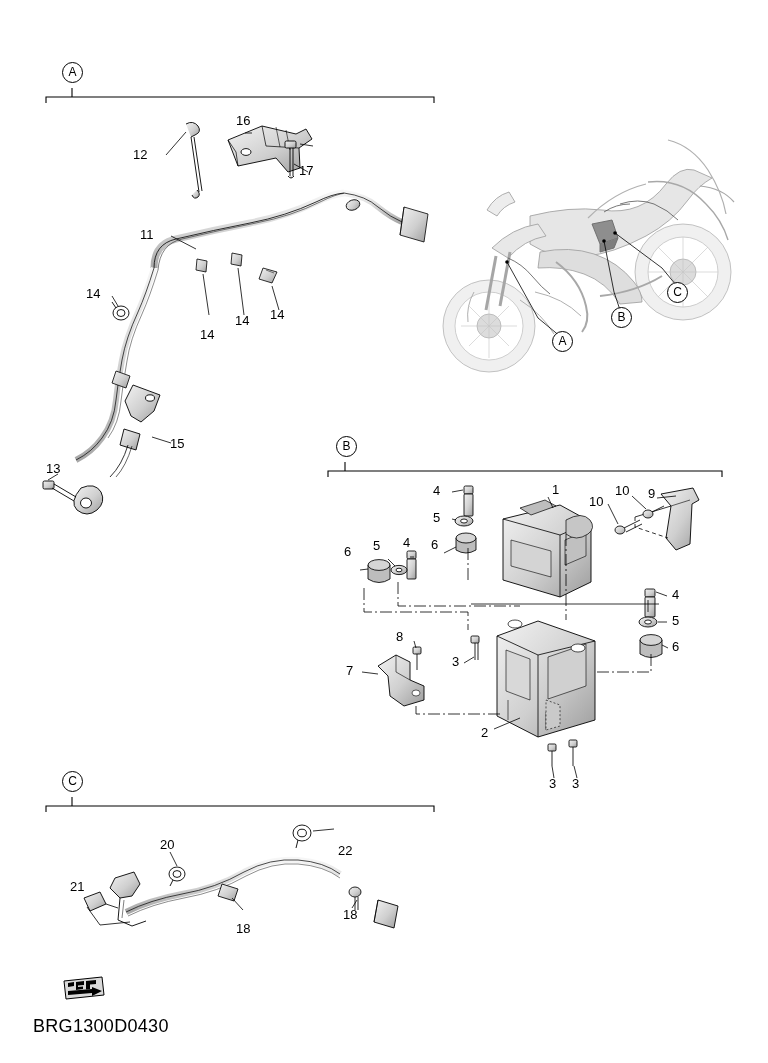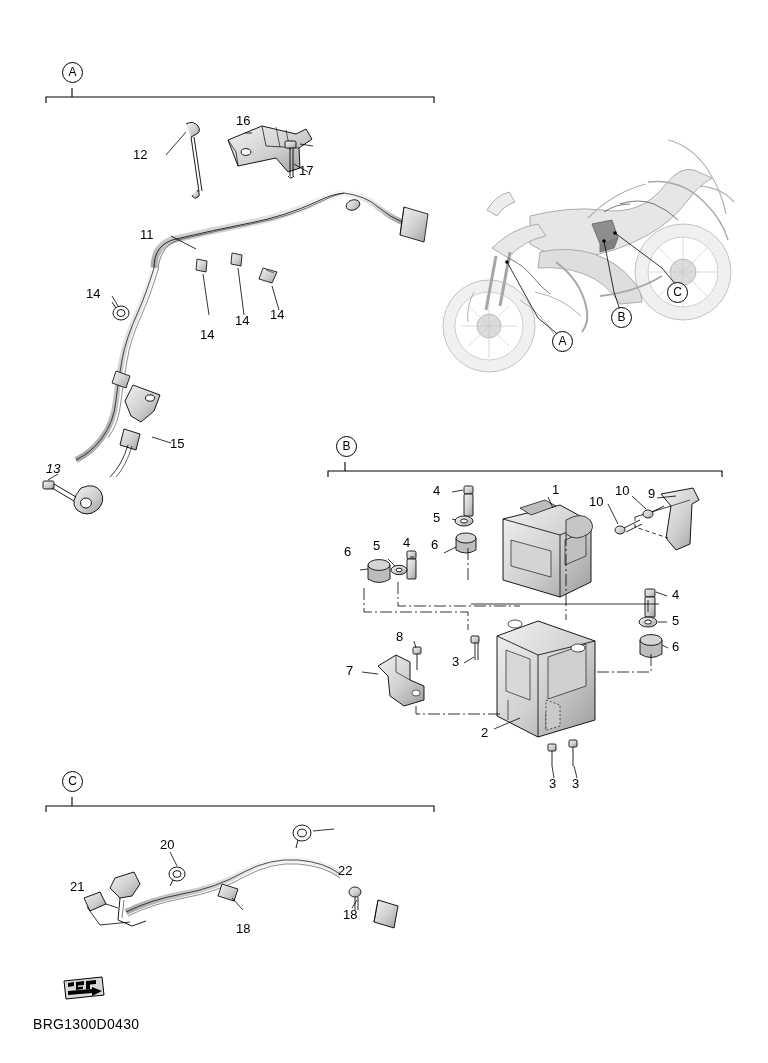--- a/index.html
+++ b/index.html
@@ -51,21 +51,21 @@
     position: absolute;
     left: 62px;
     top: 975px;
     width: 44px;
     height: 26px;
   }
   .partno {
     position: absolute;
     left: 33px;
     top: 1016px;
-    font-size: 14px;
+    font-size: 18px;
     letter-spacing: 0.3px;
     font-family: "Liberation Sans", sans-serif;
   }
 </style>
 </head>
 <body>
 
 <div id="sheet">
 
   <svg class="layer" viewBox="0 0 768 1063">
@@ -434,21 +434,21 @@
 
   <div class="callout" style="left:133px; top:148px;">12</div>
   <div class="callout" style="left:236px; top:114px;">16</div>
   <div class="callout" style="left:299px; top:164px;">17</div>
   <div class="callout" style="left:140px; top:228px;">11</div>
   <div class="callout" style="left:86px; top:287px;">14</div>
   <div class="callout" style="left:200px; top:328px;">14</div>
   <div class="callout" style="left:235px; top:314px;">14</div>
   <div class="callout" style="left:270px; top:308px;">14</div>
   <div class="callout" style="left:170px; top:437px;">15</div>
-  <div class="callout" style="left:46px; top:462px;font-style:italic;">13</div>
+  <div class="callout" style="left:46px; top:462px;">13</div>
 
   <div class="callout" style="left:433px; top:484px;">4</div>
   <div class="callout" style="left:433px; top:511px;">5</div>
   <div class="callout" style="left:552px; top:483px;">1</div>
   <div class="callout" style="left:589px; top:495px;">10</div>
   <div class="callout" style="left:615px; top:484px;">10</div>
   <div class="callout" style="left:648px; top:487px;">9</div>
   <div class="callout" style="left:344px; top:545px;">6</div>
   <div class="callout" style="left:373px; top:539px;">5</div>
   <div class="callout" style="left:403px; top:536px;">4</div>
@@ -456,21 +456,21 @@
   <div class="callout" style="left:672px; top:588px;">4</div>
   <div class="callout" style="left:672px; top:614px;">5</div>
   <div class="callout" style="left:672px; top:640px;">6</div>
   <div class="callout" style="left:396px; top:630px;">8</div>
   <div class="callout" style="left:452px; top:655px;">3</div>
   <div class="callout" style="left:346px; top:664px;">7</div>
   <div class="callout" style="left:481px; top:726px;">2</div>
   <div class="callout" style="left:549px; top:777px;">3</div>
   <div class="callout" style="left:572px; top:777px;">3</div>
 
-  <div class="callout" style="left:338px; top:864px;">22</div>
+  <div class="callout" style="left:338px; top:844px;">22</div>
   <div class="callout" style="left:160px; top:838px;">20</div>
   <div class="callout" style="left:70px; top:880px;">21</div>
   <div class="callout" style="left:236px; top:922px;">18</div>
   <div class="callout" style="left:343px; top:908px;">18</div>
 
   <svg class="fwd-box" viewBox="0 0 44 26">
     <path d="M2 6 L40 2 L42 20 L4 24 Z" fill="#d9d9d9" stroke="#000" stroke-width="1"></path>
     <path d="M6 8 L12 7 L12 11 L6 12 Z" fill="#000"></path>
     <path d="M14 7 L22 6 L22 10 L16 10.5 L16 12 L21 11.5 L21 14 L14 15 Z" fill="#000"></path>
     <path d="M24 6 L34 5 L34 9 L28 9.5 L28 14 L24 14.5 Z" fill="#000"></path>

